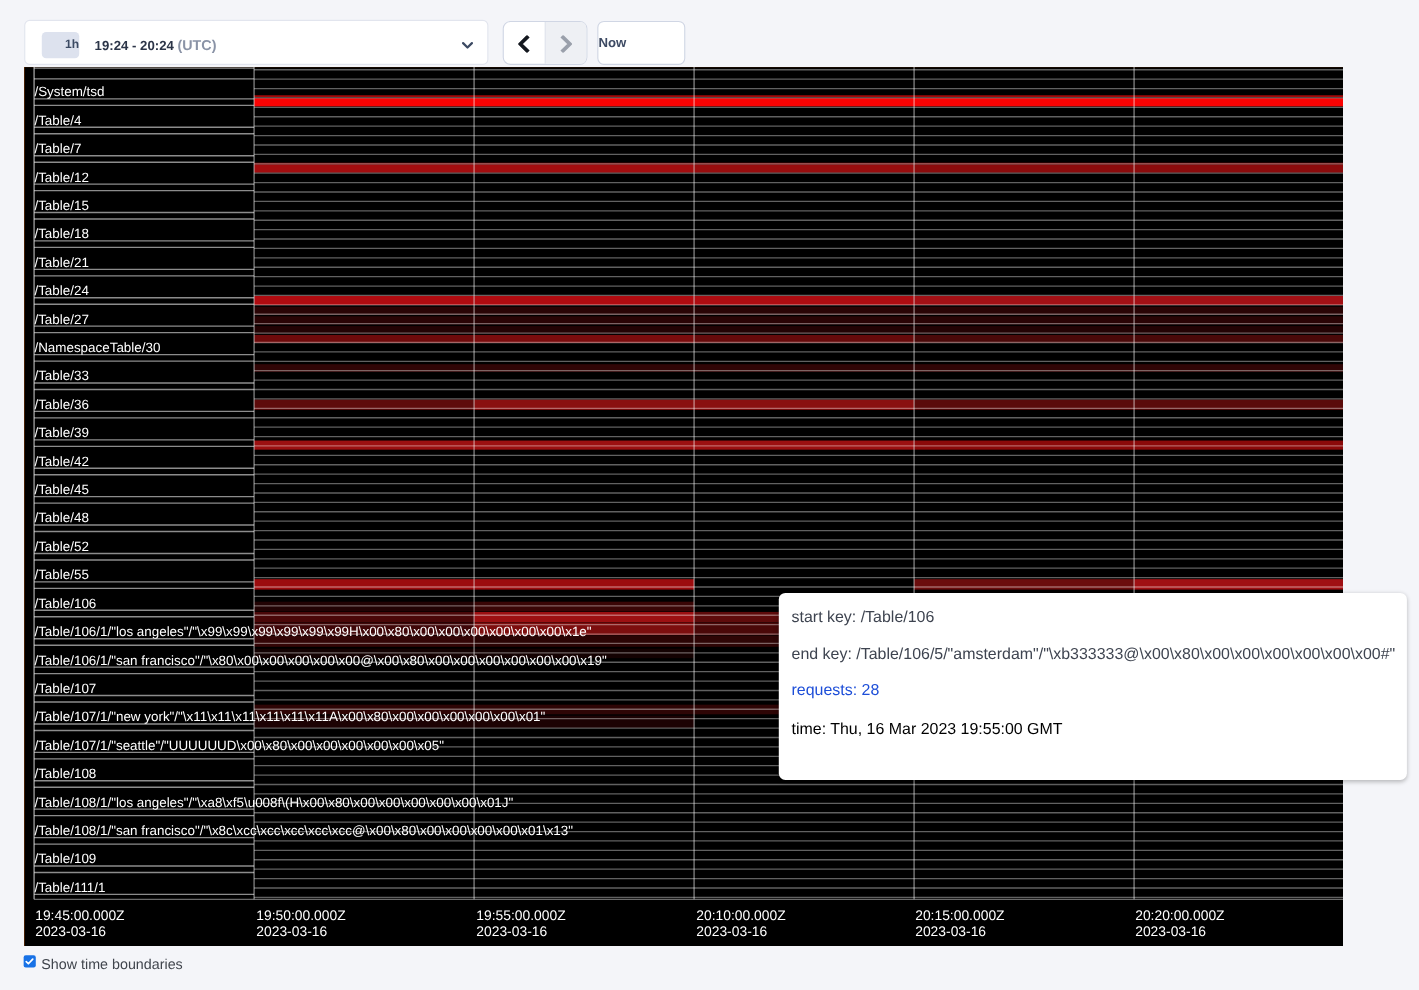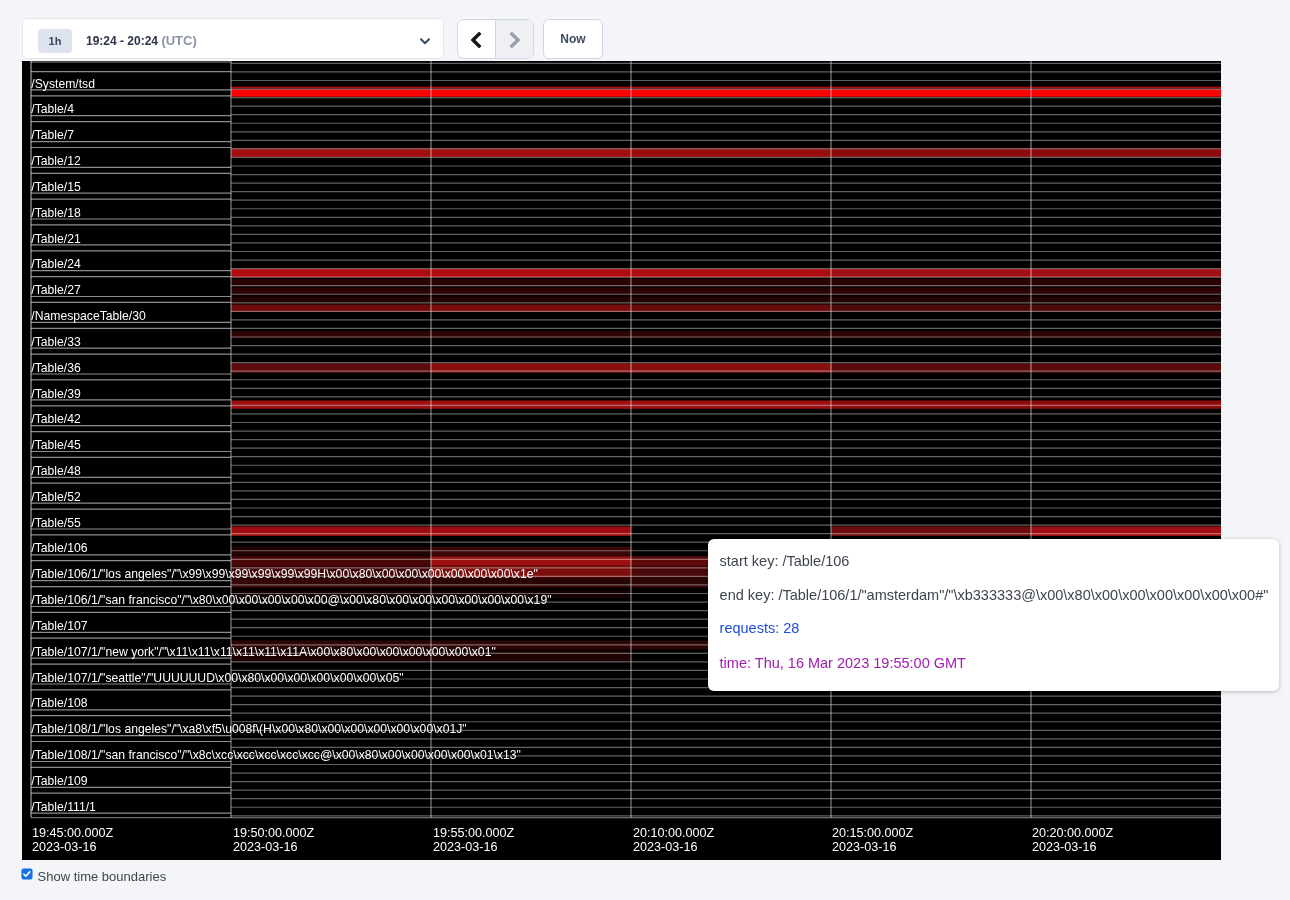--- a/index.html
+++ b/index.html
@@ -1,22 +1,22 @@
 <!DOCTYPE html>
 <html><head><meta charset="utf-8"><style>
 *{margin:0;padding:0;box-sizing:border-box;-webkit-font-smoothing:antialiased}
 html,body{width:1290px;height:900px;background:#f4f5f9;font-family:"Liberation Sans",sans-serif;overflow:hidden;position:relative}
 .selbox{filter:brightness(1);position:absolute;left:22px;top:18px;width:422px;height:41px;background:#fff;border:1px solid #e2e5ee;border-radius:5px}
-.badge{position:absolute;left:15px;top:10px;width:34px;height:24px;background:#dde2ee;border-radius:4px;font-size:11px;font-weight:bold;color:#3b4a63;text-align:center;line-height:24px}
+.badge{position:absolute;left:15px;top:10px;width:34px;height:24px;background:#dde2ee;border-radius:4px;font-size:11px;font-weight:bold;color:#3b4a63;text-align:right;line-height:24px}
 .rangetxt{position:absolute;left:63px;top:2px;height:39px;line-height:39px;font-size:12px;font-weight:bold;color:#2c3548;white-space:pre}
 .rangetxt span{font-weight:bold;color:#8a93a6;font-size:13px}
 .chev{position:absolute;left:397px;top:18.5px}
 .btngroup{filter:brightness(1);position:absolute;left:457px;top:19px;width:77px;height:40px;background:#fff;border:1px solid #d0d6e4;border-radius:7px}
 .fwdhalf{position:absolute;right:0;top:0;width:38px;height:38px;background:#eef0f4;border-left:1px solid #d0d6e4;border-radius:0 5px 5px 0}
-.nowbtn{filter:brightness(1);position:absolute;left:543px;top:19px;width:60px;height:40px;background:#fff;border:1px solid #d0d6e4;border-radius:6px;font-size:12px;font-weight:bold;color:#3d4a63;text-align:center;line-height:38px}
+.nowbtn{filter:brightness(1);position:absolute;left:543px;top:19px;width:80px;height:40px;background:#fff;border:1px solid #d0d6e4;border-radius:6px;font-size:12px;font-weight:bold;color:#3d4a63;text-align:left;line-height:38px}
 .canvas{position:absolute;left:22px;top:61px;width:1199px;height:799px;background:#f97316;will-change:transform}
 .cblabel{filter:brightness(1);position:absolute;left:37.5px;top:868.5px;font-size:13px;color:#40454d}
 </style></head><body>
 <div class="selbox">
   <div class="badge">1h</div>
   <div class="rangetxt">19:24 - 20:24 <span>(UTC)</span></div>
   <svg class="chev" width="10" height="7" viewBox="0 0 10 7">
       <polyline points="1,1.2 5,5.2 9,1.2" fill="none" stroke="#3c4a63" stroke-width="2" stroke-linecap="round" stroke-linejoin="round"></polyline>
     </svg>
 </div>
@@ -273,22 +273,22 @@
         <text x="411" y="789.9">2023-03-16</text>
         <text x="611" y="775.6">20:10:00.000Z</text>
         <text x="611" y="789.9">2023-03-16</text>
         <text x="810" y="775.6">20:15:00.000Z</text>
         <text x="810" y="789.9">2023-03-16</text>
         <text x="1010" y="775.6">20:20:00.000Z</text>
         <text x="1010" y="789.9">2023-03-16</text>
       </g>
     </svg>
   </div>
-<div style="position:absolute;left:708px;top:539px;width:571px;height:152px;background:#fff;border-radius:6px;box-shadow:0 1px 4px rgba(0,0,0,0.25);z-index:5;will-change:transform">
+<div style="position:absolute;left:708px;top:539px;width:571px;height:170px;background:#fff;border-radius:6px;box-shadow:0 1px 4px rgba(0,0,0,0.25);z-index:5;will-change:transform">
     <div style="position:absolute;left:11.6px;top:14.3px;font-size:14.5px;line-height:17px;color:#3e4450;white-space:pre">start key: /Table/106</div>
-    <div style="position:absolute;left:11.6px;top:48.1px;font-size:14.5px;line-height:17px;color:#3e4450;white-space:pre">end key: /Table/106/1/"amsterdam"/"\xb333333@\x00\x80\x00\x00\x00\x00\x00\x00#"</div>
+    <div style="position:absolute;left:11.6px;top:48.1px;font-size:14.5px;line-height:17px;color:#3e4450;white-space:pre">end key: /Table/106/5/"amsterdam"/"\xb333333@\x00\x80\x00\x00\x00\x00\x00\x00#"</div>
     <div style="position:absolute;left:11.6px;top:81.1px;font-size:14.5px;line-height:17px;color:#1d4ed8;white-space:pre">requests: 28</div>
-    <div style="position:absolute;left:11.6px;top:115.6px;font-size:14.5px;line-height:17px;color:#a21caf;white-space:pre">time: Thu, 16 Mar 2023 19:55:00 GMT</div>
+    <div style="position:absolute;left:11.6px;top:115.6px;font-size:14.5px;line-height:17px;color:#000000;white-space:pre">time: Thu, 16 Mar 2023 19:55:00 GMT</div>
   </div>
 <svg style="position:absolute;left:21px;top:868px" width="12" height="12" viewBox="0 0 13 13">
     <rect x="0.5" y="0.5" width="12" height="12" rx="2.2" fill="#1771e6"></rect>
     <polyline points="3.1,6.7 5.2,8.8 9.5,4.2" fill="none" stroke="#fff" stroke-width="1.7" stroke-linecap="round" stroke-linejoin="round"></polyline>
   </svg>
 <div class="cblabel">Show time boundaries</div>
 </body></html>

